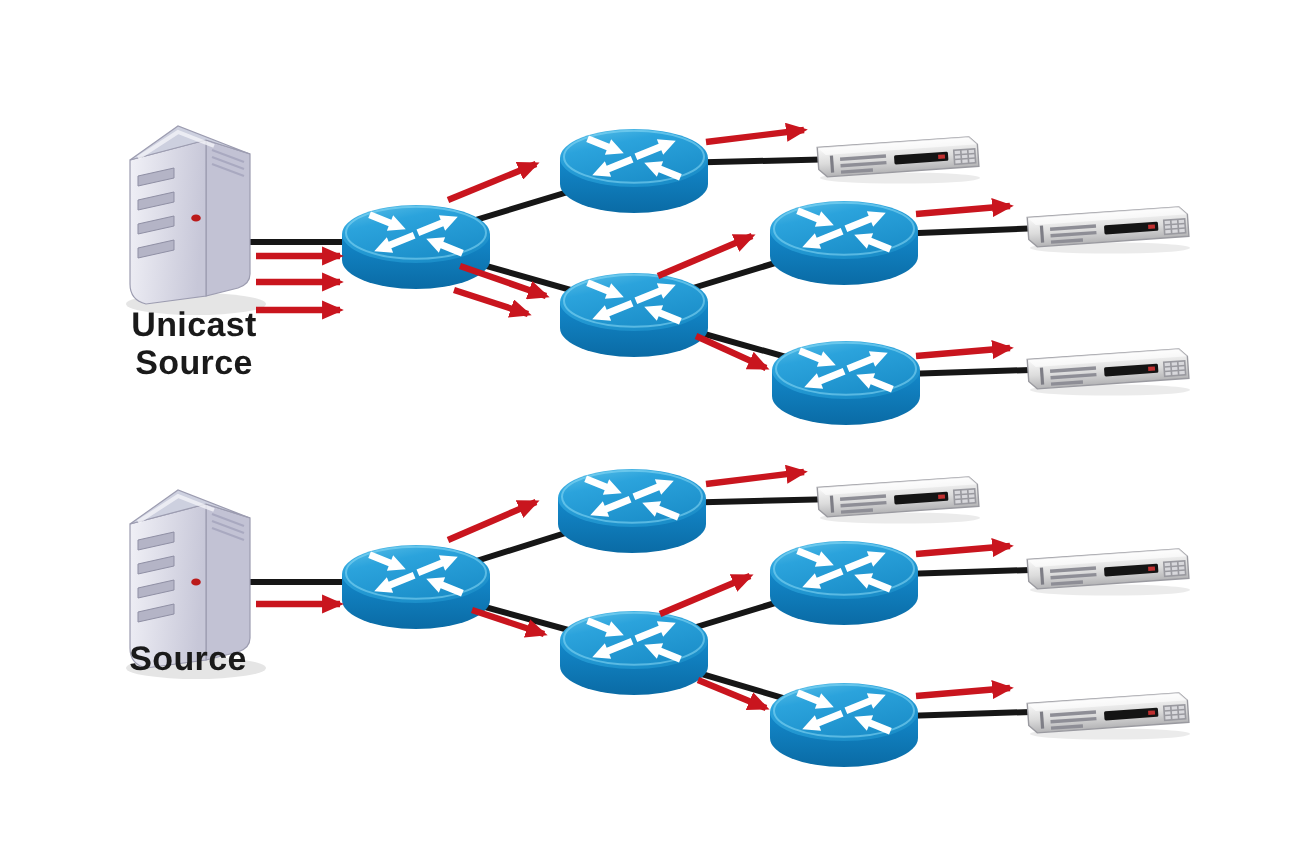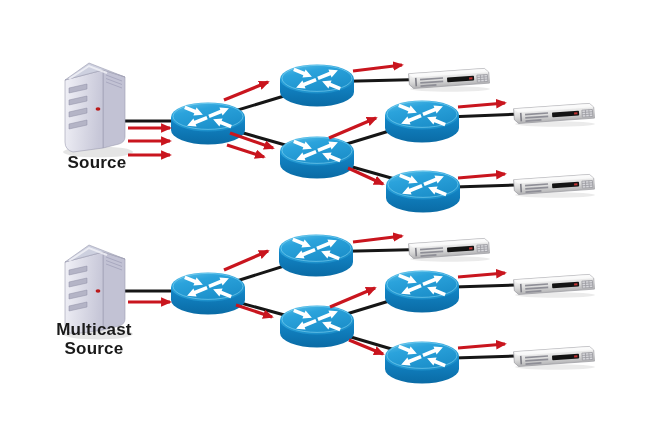--- a/index.html
+++ b/index.html
@@ -172,19 +172,19 @@
         <line x1="236" y1="305" x2="272" y2="317" class="flow" marker-end="url(#arrowhead)"></line>
         <line x1="353" y1="242" x2="402" y2="236" class="flow" marker-end="url(#arrowhead)"></line>
         <line x1="330" y1="307" x2="375" y2="288" class="flow" marker-end="url(#arrowhead)"></line>
         <line x1="349" y1="340" x2="383" y2="354" class="flow" marker-end="url(#arrowhead)"></line>
         <line x1="458" y1="277" x2="505" y2="273" class="flow" marker-end="url(#arrowhead)"></line>
         <line x1="458" y1="348" x2="505" y2="344" class="flow" marker-end="url(#arrowhead)"></line>
       </g>
   </svg>
 
   <div class="src-label" id="label-unicast">
+    <span>Unicast</span>
     <span>Source</span>
   </div>
   <div class="src-label" id="label-multicast">
-    <span>Multicast</span>
     <span>Source</span>
   </div>
 </div>
 
 </body></html>

